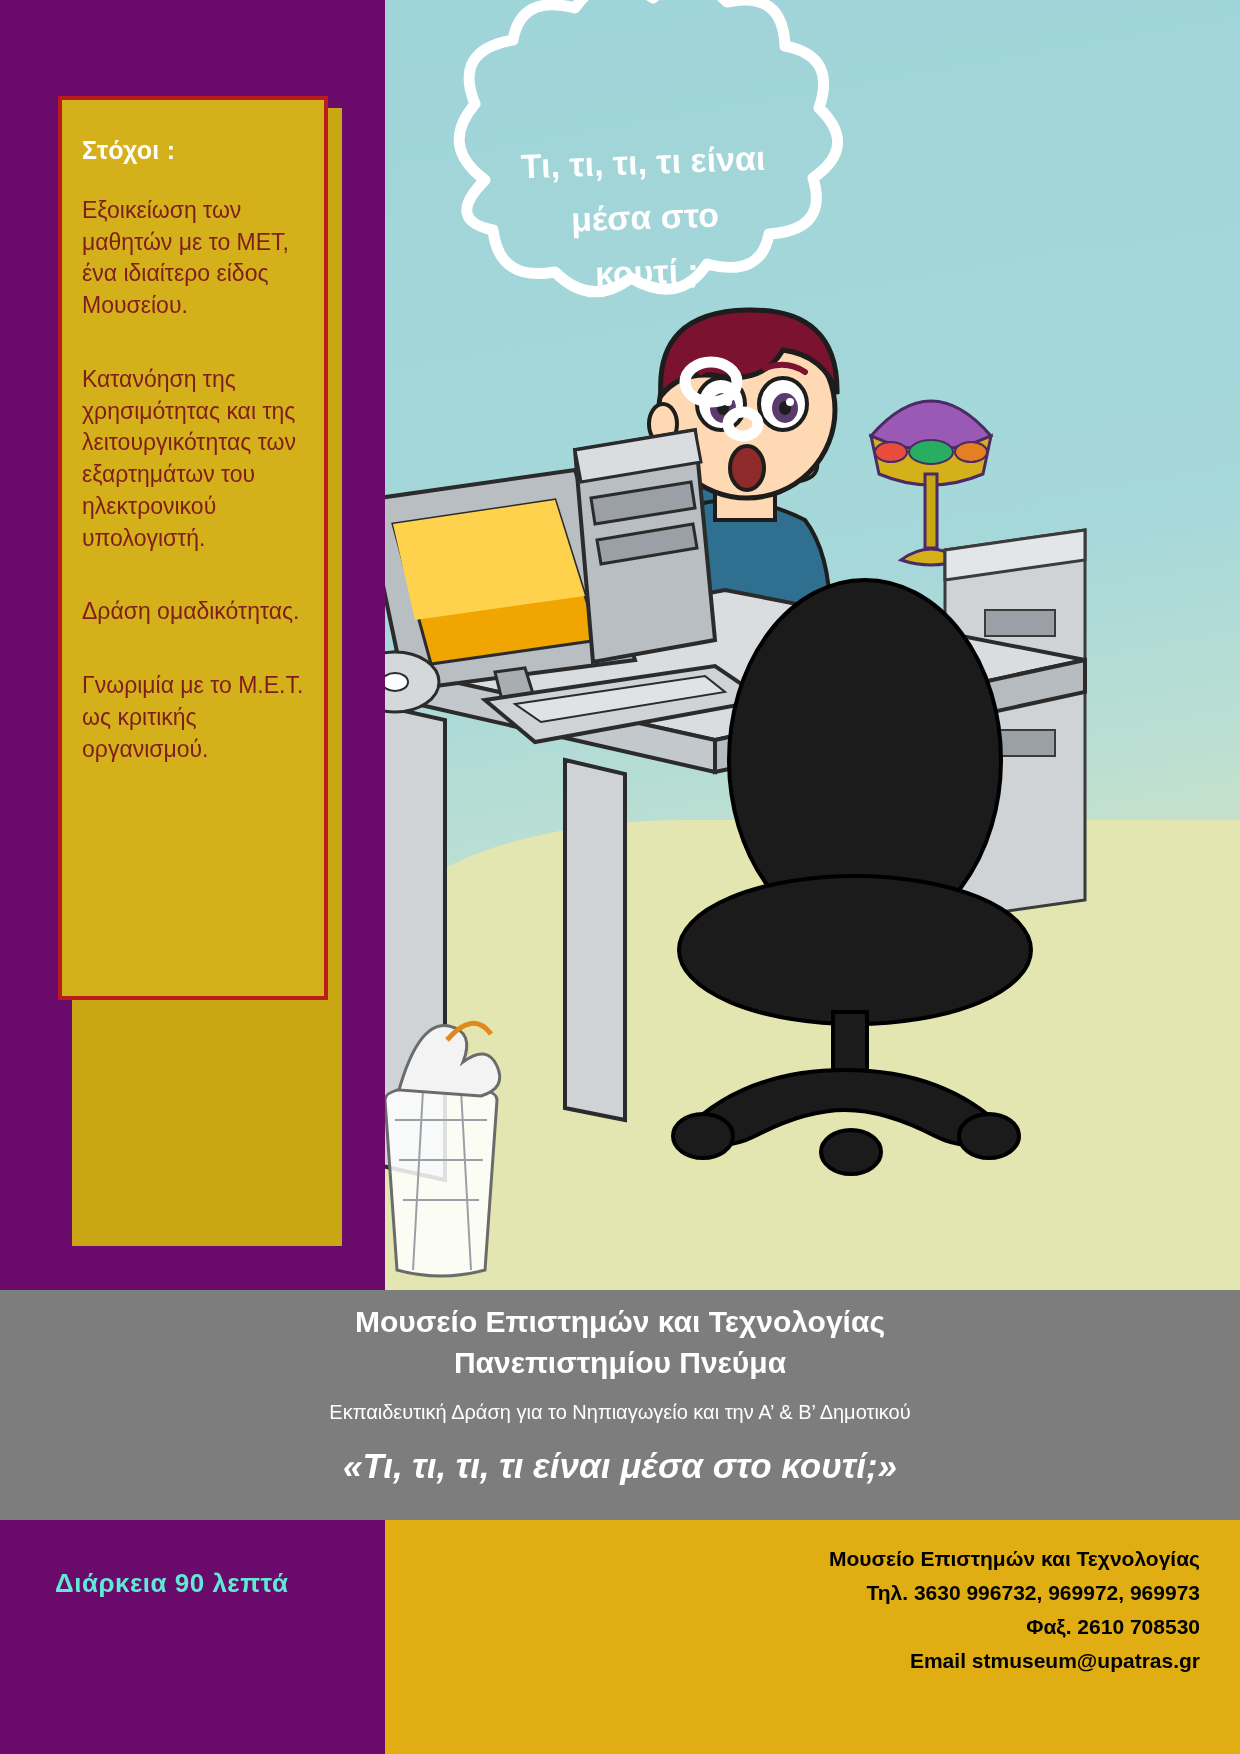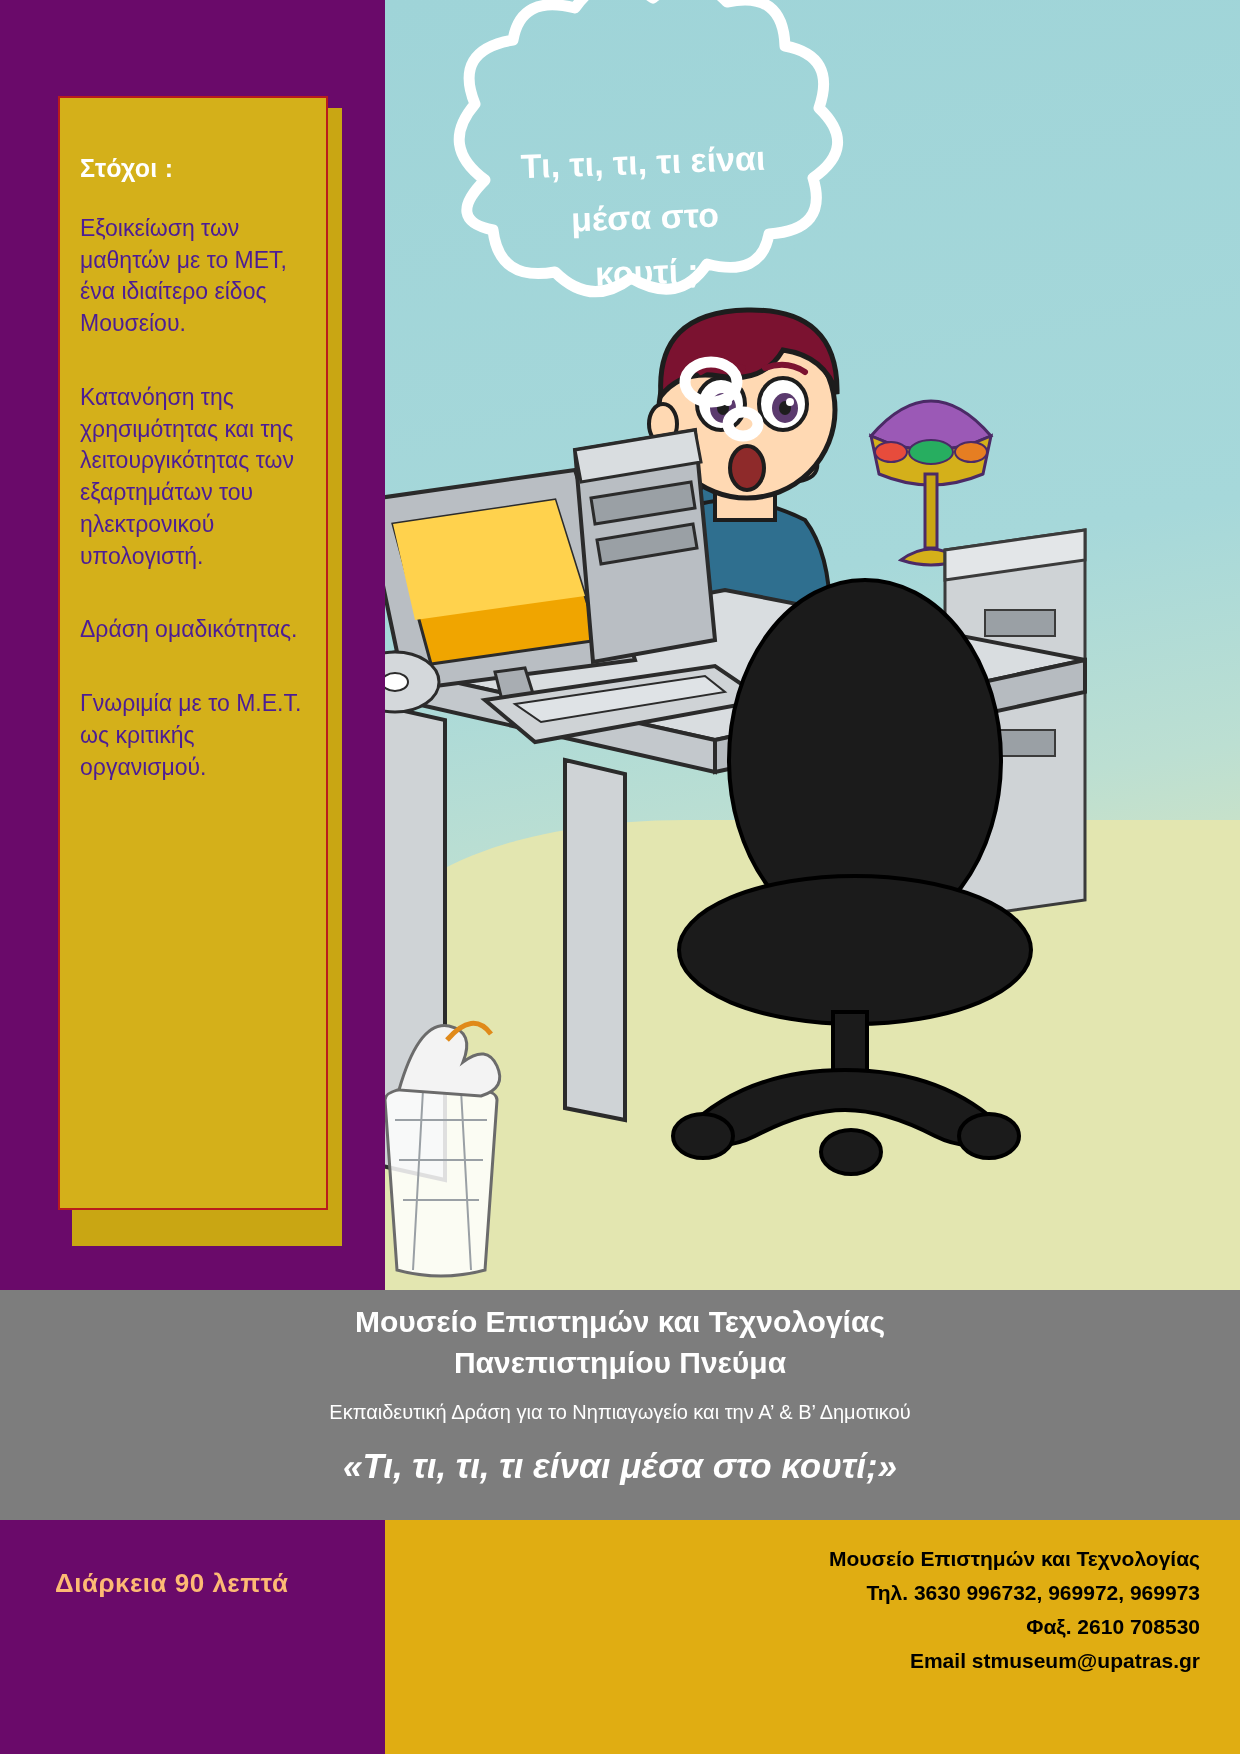--- a/index.html
+++ b/index.html
@@ -57,39 +57,39 @@
     position: absolute;
     left: 72px; top: 108px;
     width: 270px;
     height: 1138px;
     background: #c9a613;
   }
   .gold-box {
     position: absolute;
     left: 58px; top: 96px;
     width: 270px;
-    height: 1114px;
+    height: 904px;
     background: #d4b01a;
-    border: 2px solid #b91c1c;
+    border: 4px solid #b91c1c;
     box-sizing: border-box;
-    padding: 56px 18px 18px 20px;
+    padding: 36px 18px 18px 20px;
     color: #ffffff;
   }
   .gold-box h2 {
     margin: 0 0 30px 0;
     font-size: 25px;
     font-weight: bold;
     color: #ffffff;
     letter-spacing: .3px;
   }
   .gold-box p {
     margin: 12px 0 42px 0;
     font-size: 23px;
     line-height: 1.38;
-    color: #4c1d95;
+    color: #7f1d1d;
   }
 
   
   .bubble-wrap {
     position: absolute;
     left: 0px; top: 0px;
     width: 520px;
     height: 460px;
   }
   .bubble-text {
@@ -144,21 +144,21 @@
     left: 0; top: 1520px;
     width: 1240px;
     height: 234px;
   }
   .bottom-purple {
     position: absolute;
     left: 0; top: 0;
     width: 385px;
     height: 234px;
     background: #6a0a6a;
-    color: #fdba74;
+    color: #5eead4;
   }
   .bottom-purple .dur {
     position: absolute;
     left: 55px; top: 48px;
     font-size: 26px;
     font-weight: bold;
     letter-spacing: .5px;
   }
   .bottom-gold {
     position: absolute;

